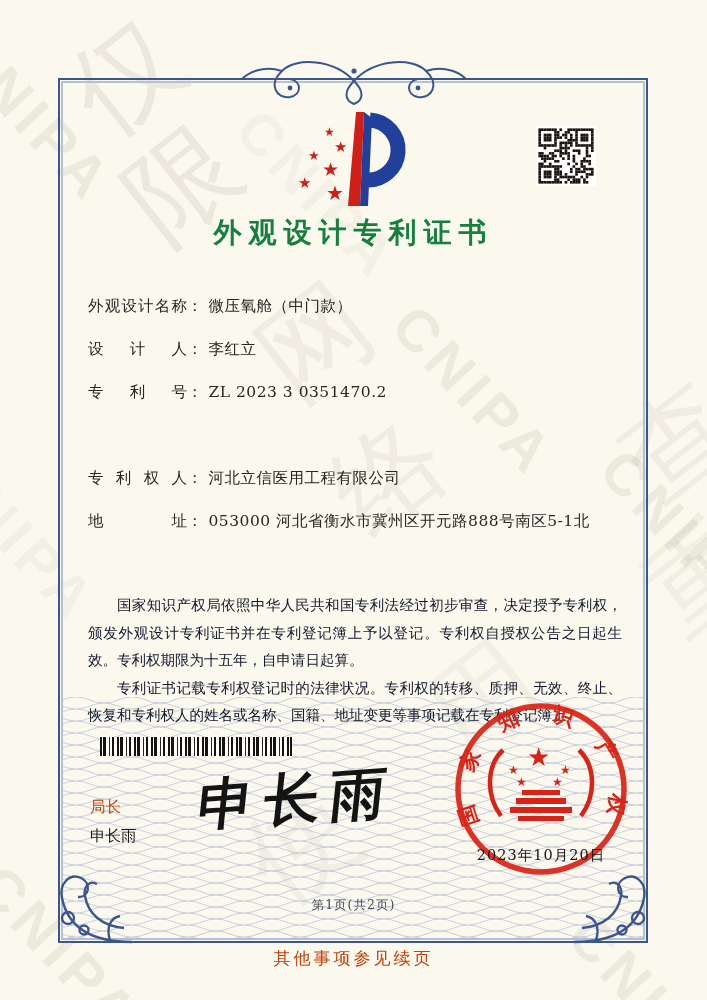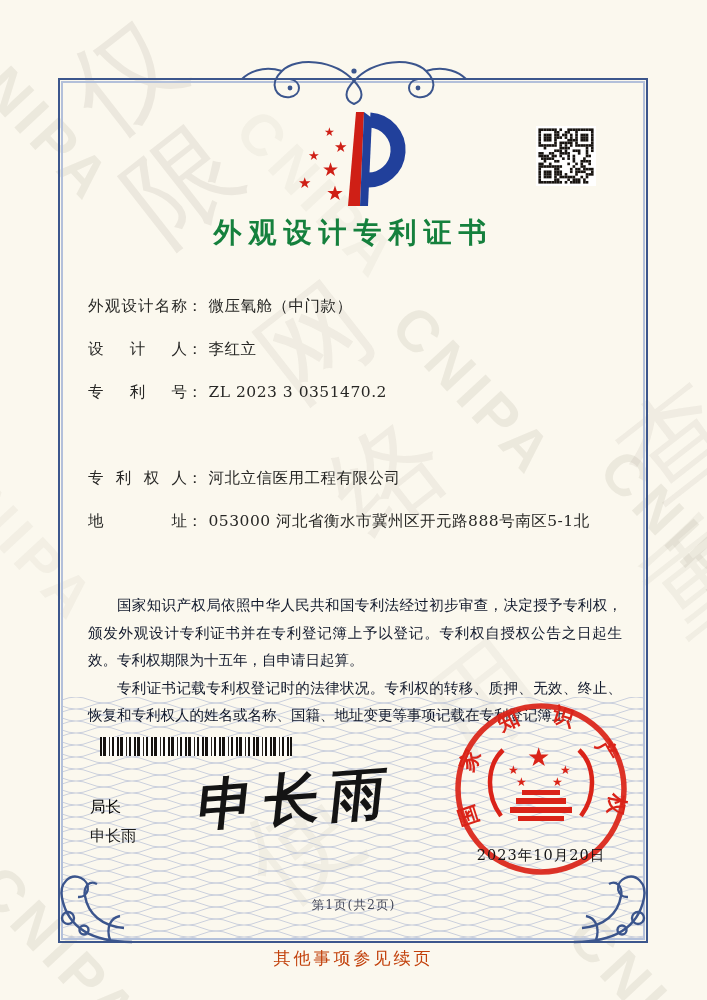--- a/index.html
+++ b/index.html
@@ -41,21 +41,21 @@
   
   .body-text{position:absolute; left:88px; top:592px; width:534px;
     font-size:14.5px; line-height:27.5px; color:#0f172a; text-align:justify;}
   .body-text p{margin:0; text-indent:2em;}
   
   .barcode{position:absolute; left:100px; top:737px; width:192px; height:19px;
     background:repeating-linear-gradient(90deg,
       #15120f 0 2px,#fdfdfb 2px 3px,#15120f 3px 6px,#fdfdfb 6px 9px,
       #2a2520 9px 10px,#fdfdfb 10px 12px,#15120f 12px 14px,#fdfdfb 14px 17px);}
   
-  .signer-title{position:absolute; left:90px; top:797px; font-size:15.5px; color:#000000;}
+  .signer-title{position:absolute; left:90px; top:797px; font-size:15.5px; color:#c2410c;}
   .signer-name{position:absolute; left:90px; top:826px; font-size:15.5px; color:#1c1c1c;}
   .signature{position:absolute; left:198px; top:762px; font-size:56px; color:#141414;
     transform:rotate(-4deg) skewX(-10deg); letter-spacing:10px; font-weight:600;}
   
   .seal{position:absolute; left:452px; top:700px; width:178px; height:178px;}
   
   .page-note{position:absolute; left:0; right:0; top:897px; text-align:center;
     font-size:12.5px; color:#45495a; letter-spacing:1px;}
   .footer-note{position:absolute; left:0; right:0; top:947px; text-align:center;
     font-size:17px; letter-spacing:3px; color:#c2410c;}

